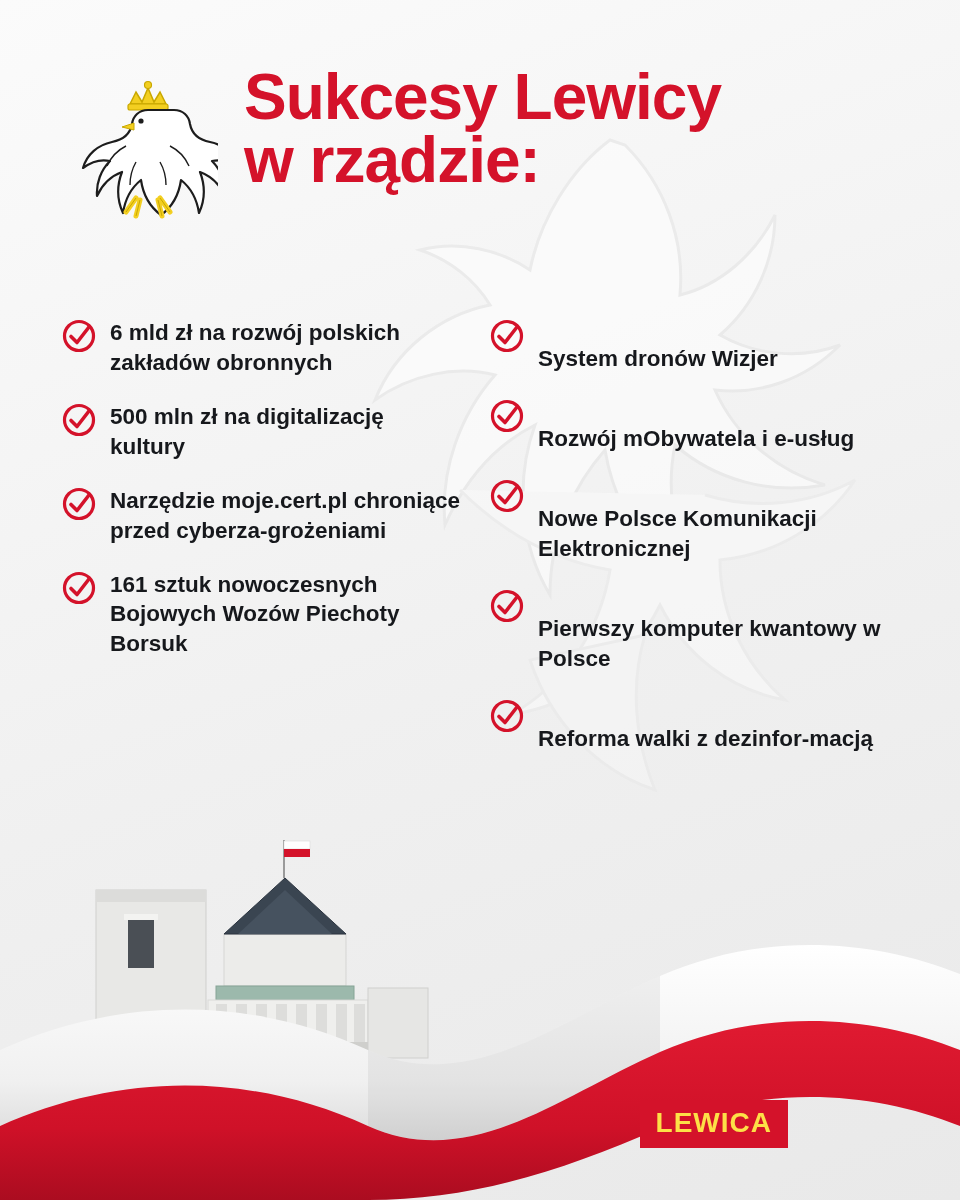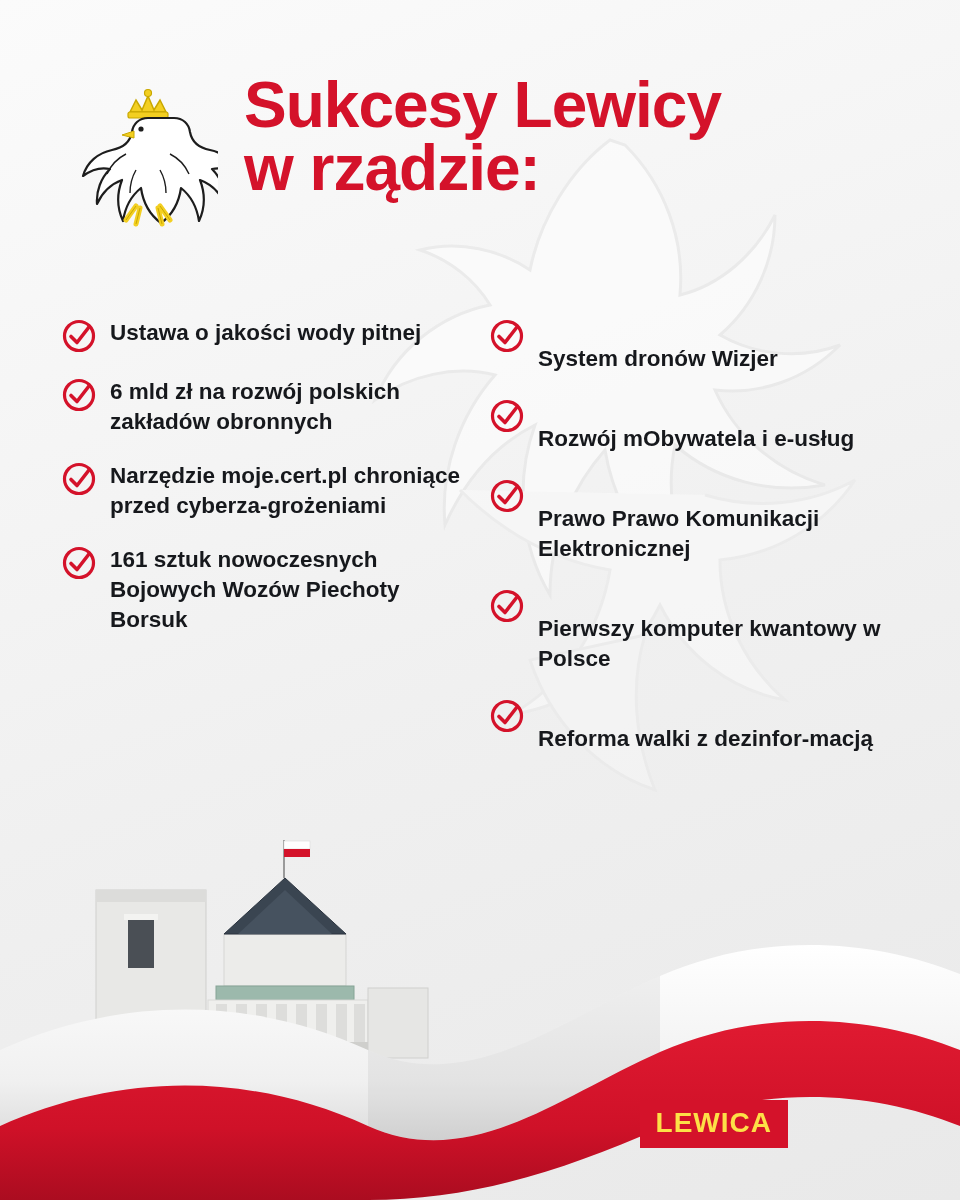--- a/index.html
+++ b/index.html
@@ -30,21 +30,21 @@
     width: 820px;
     height: 900px;
     opacity: 0.55;
     pointer-events: none;
   }
   .watermark svg { width: 100%; height: 100%; display: block; }
 
   
   .header {
     position: absolute;
-    left: 0; top: 12px;
+    left: 0; top: 4px;
     width: 918px;
     height: 290px;
   }
   .crest {
     position: absolute;
     left: 78px;
     top: 72px;
     width: 140px;
     height: 150px;
   }
@@ -221,40 +221,40 @@
       <span>Sukcesy Lewicy</span>
       <span class="line2">w rządzie:</span>
     </div>
 
   </div>
 
   <div class="columns">
 
     <div class="col left">
 
-      <div class="item">
-        <span class="check">
-          <svg viewBox="0 0 34 34" xmlns="http://www.w3.org/2000/svg" aria-hidden="true">
-            <circle cx="17" cy="17" r="14.5" fill="none" stroke="#d4122a" stroke-width="3.2"></circle>
-            <path d="M9 17.5 L15 23.5 L27 8" fill="none" stroke="#d4122a" stroke-width="3.6" stroke-linecap="round" stroke-linejoin="round"></path>
-          </svg>
-        </span>
-        <span class="item-text">Ustawa o jakości wody pitnej</span>
-      </div>
 
       <div class="item">
         <span class="check">
           <svg viewBox="0 0 34 34" xmlns="http://www.w3.org/2000/svg" aria-hidden="true">
             <circle cx="17" cy="17" r="14.5" fill="none" stroke="#d4122a" stroke-width="3.2"></circle>
             <path d="M9 17.5 L15 23.5 L27 8" fill="none" stroke="#d4122a" stroke-width="3.6" stroke-linecap="round" stroke-linejoin="round"></path>
           </svg>
         </span>
         <span class="item-text">6 mld zł na rozwój polskich zakładów obronnych</span>
       </div>
 
+      <div class="item">
+        <span class="check">
+          <svg viewBox="0 0 34 34" xmlns="http://www.w3.org/2000/svg" aria-hidden="true">
+            <circle cx="17" cy="17" r="14.5" fill="none" stroke="#d4122a" stroke-width="3.2"></circle>
+            <path d="M9 17.5 L15 23.5 L27 8" fill="none" stroke="#d4122a" stroke-width="3.6" stroke-linecap="round" stroke-linejoin="round"></path>
+          </svg>
+        </span>
+        <span class="item-text">500 mln zł na digitalizację kultury</span>
+      </div>
 
       <div class="item">
         <span class="check">
           <svg viewBox="0 0 34 34" xmlns="http://www.w3.org/2000/svg" aria-hidden="true">
             <circle cx="17" cy="17" r="14.5" fill="none" stroke="#d4122a" stroke-width="3.2"></circle>
             <path d="M9 17.5 L15 23.5 L27 8" fill="none" stroke="#d4122a" stroke-width="3.6" stroke-linecap="round" stroke-linejoin="round"></path>
           </svg>
         </span>
         <span class="item-text">Narzędzie moje.cert.pl chroniące przed cyberza-grożeniami</span>
       </div>
@@ -293,21 +293,21 @@
         <span class="item-text">Rozwój mObywatela i e-usług</span>
       </div>
 
       <div class="item">
         <span class="check">
           <svg viewBox="0 0 34 34" xmlns="http://www.w3.org/2000/svg" aria-hidden="true">
             <circle cx="17" cy="17" r="14.5" fill="none" stroke="#d4122a" stroke-width="3.2"></circle>
             <path d="M9 17.5 L15 23.5 L27 8" fill="none" stroke="#d4122a" stroke-width="3.6" stroke-linecap="round" stroke-linejoin="round"></path>
           </svg>
         </span>
-        <span class="item-text">Prawo Prawo Komunikacji Elektronicznej</span>
+        <span class="item-text">Nowe Polsce Komunikacji Elektronicznej</span>
       </div>
 
       <div class="item">
         <span class="check">
           <svg viewBox="0 0 34 34" xmlns="http://www.w3.org/2000/svg" aria-hidden="true">
             <circle cx="17" cy="17" r="14.5" fill="none" stroke="#d4122a" stroke-width="3.2"></circle>
             <path d="M9 17.5 L15 23.5 L27 8" fill="none" stroke="#d4122a" stroke-width="3.6" stroke-linecap="round" stroke-linejoin="round"></path>
           </svg>
         </span>
         <span class="item-text">Pierwszy komputer kwantowy w Polsce</span>

